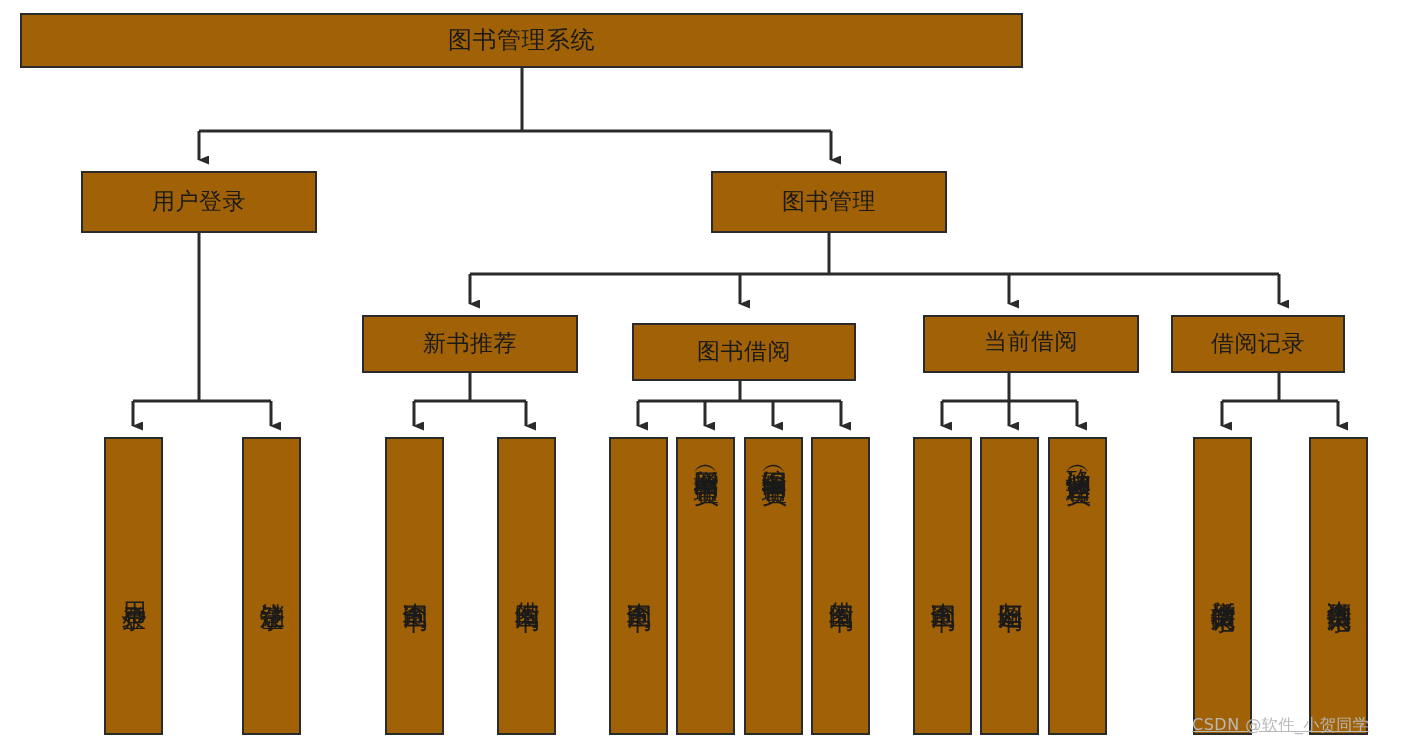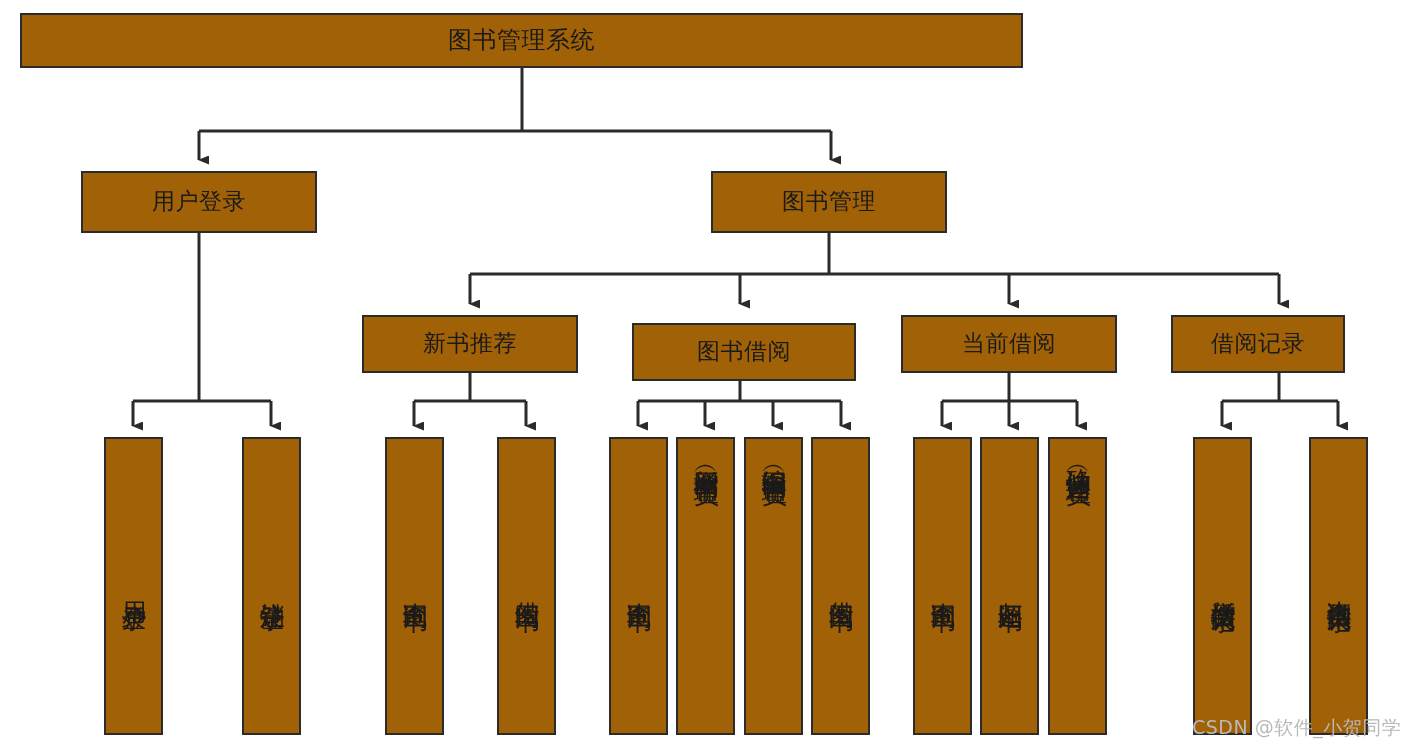--- a/index.html
+++ b/index.html
@@ -64,23 +64,24 @@
     letter-spacing: 2px;
     white-space: nowrap;
   }
   .node.vert.mid {
     align-items: center;
     padding-top: 0;
   }
   .watermark {
     position: absolute;
     color: #b9b9b9;
-    font-size: 19px;
+    font-size: 16px;
     white-space: nowrap;
     letter-spacing: 0.5px;
+    text-decoration: underline;
   }
 </style>
 </head>
 <body>
 
 <div id="canvas">
 
   <svg id="wires" viewBox="0 0 1405 747" xmlns="http://www.w3.org/2000/svg">
     <defs>
       <marker id="arrow" markerWidth="9" markerHeight="11" refX="4.5" refY="10" orient="auto" markerUnits="userSpaceOnUse">
@@ -141,21 +142,21 @@
   <div class="node horiz" style="left:711px; top:171px; width:236px; height:62px;">
     <span class="lbl">图书管理</span>
   </div>
 
   <div class="node horiz" style="left:362px; top:315px; width:216px; height:58px;">
     <span class="lbl">新书推荐</span>
   </div>
   <div class="node horiz" style="left:632px; top:323px; width:224px; height:58px;">
     <span class="lbl">图书借阅</span>
   </div>
-  <div class="node horiz" style="left:901px; top:315px; width:216px; height:58px;">
+  <div class="node horiz" style="left:923px; top:315px; width:216px; height:58px;font-family:Liberation Mono, monospace;">
     <span class="lbl">当前借阅</span>
   </div>
   <div class="node horiz" style="left:1171px; top:315px; width:174px; height:58px;">
     <span class="lbl">借阅记录</span>
   </div>
 
   <div class="node vert mid" style="left:104px; top:437px; width:59px; height:298px;">
     <span class="lbl">用户登录</span>
   </div>
   <div class="node vert mid" style="left:242px; top:437px; width:59px; height:298px;">

